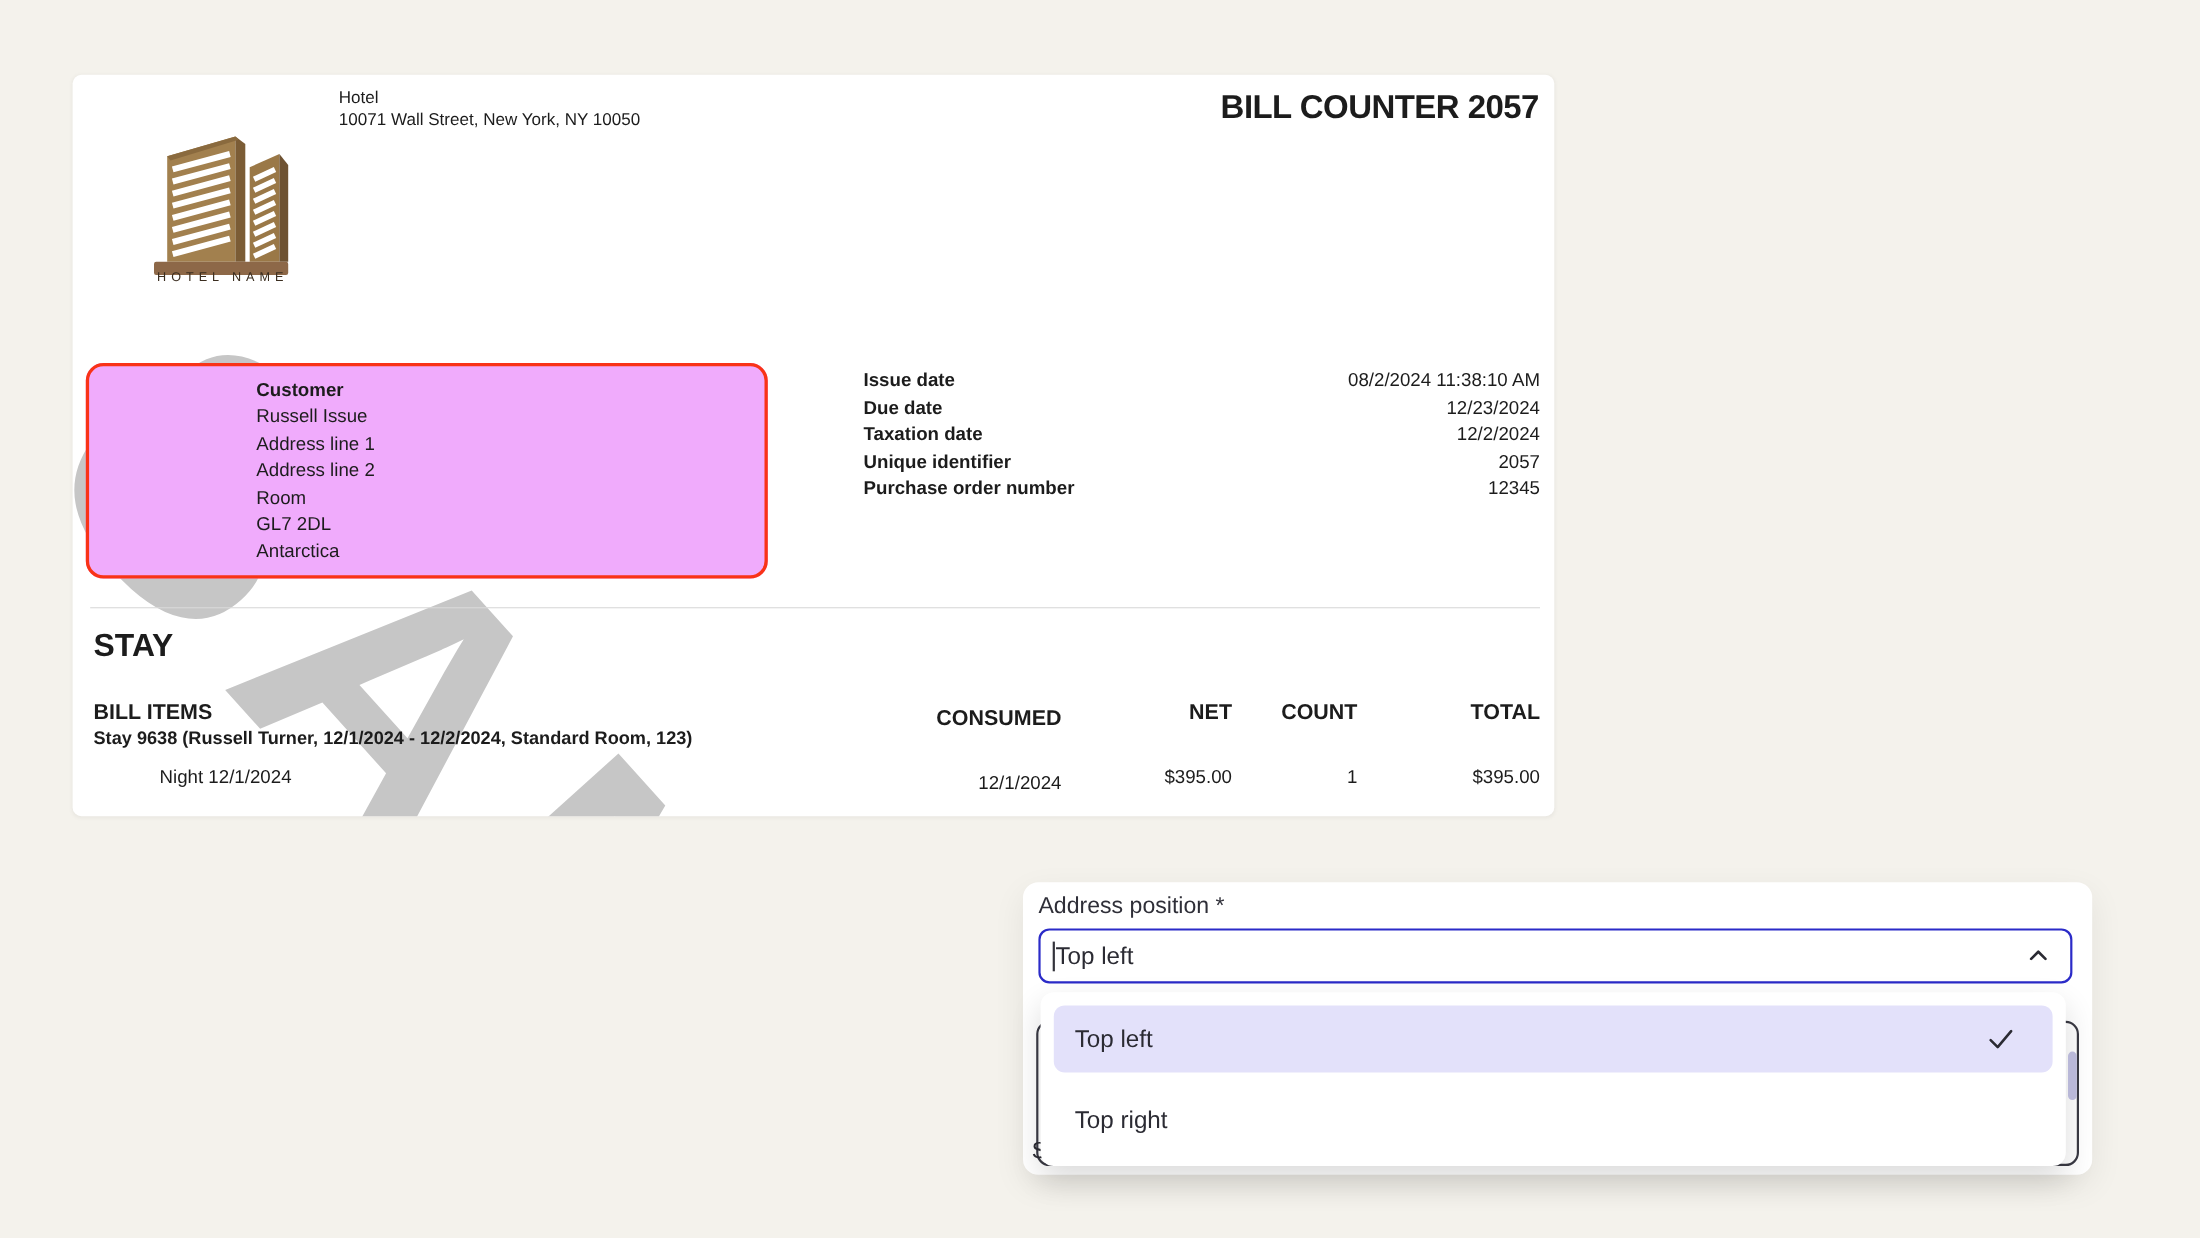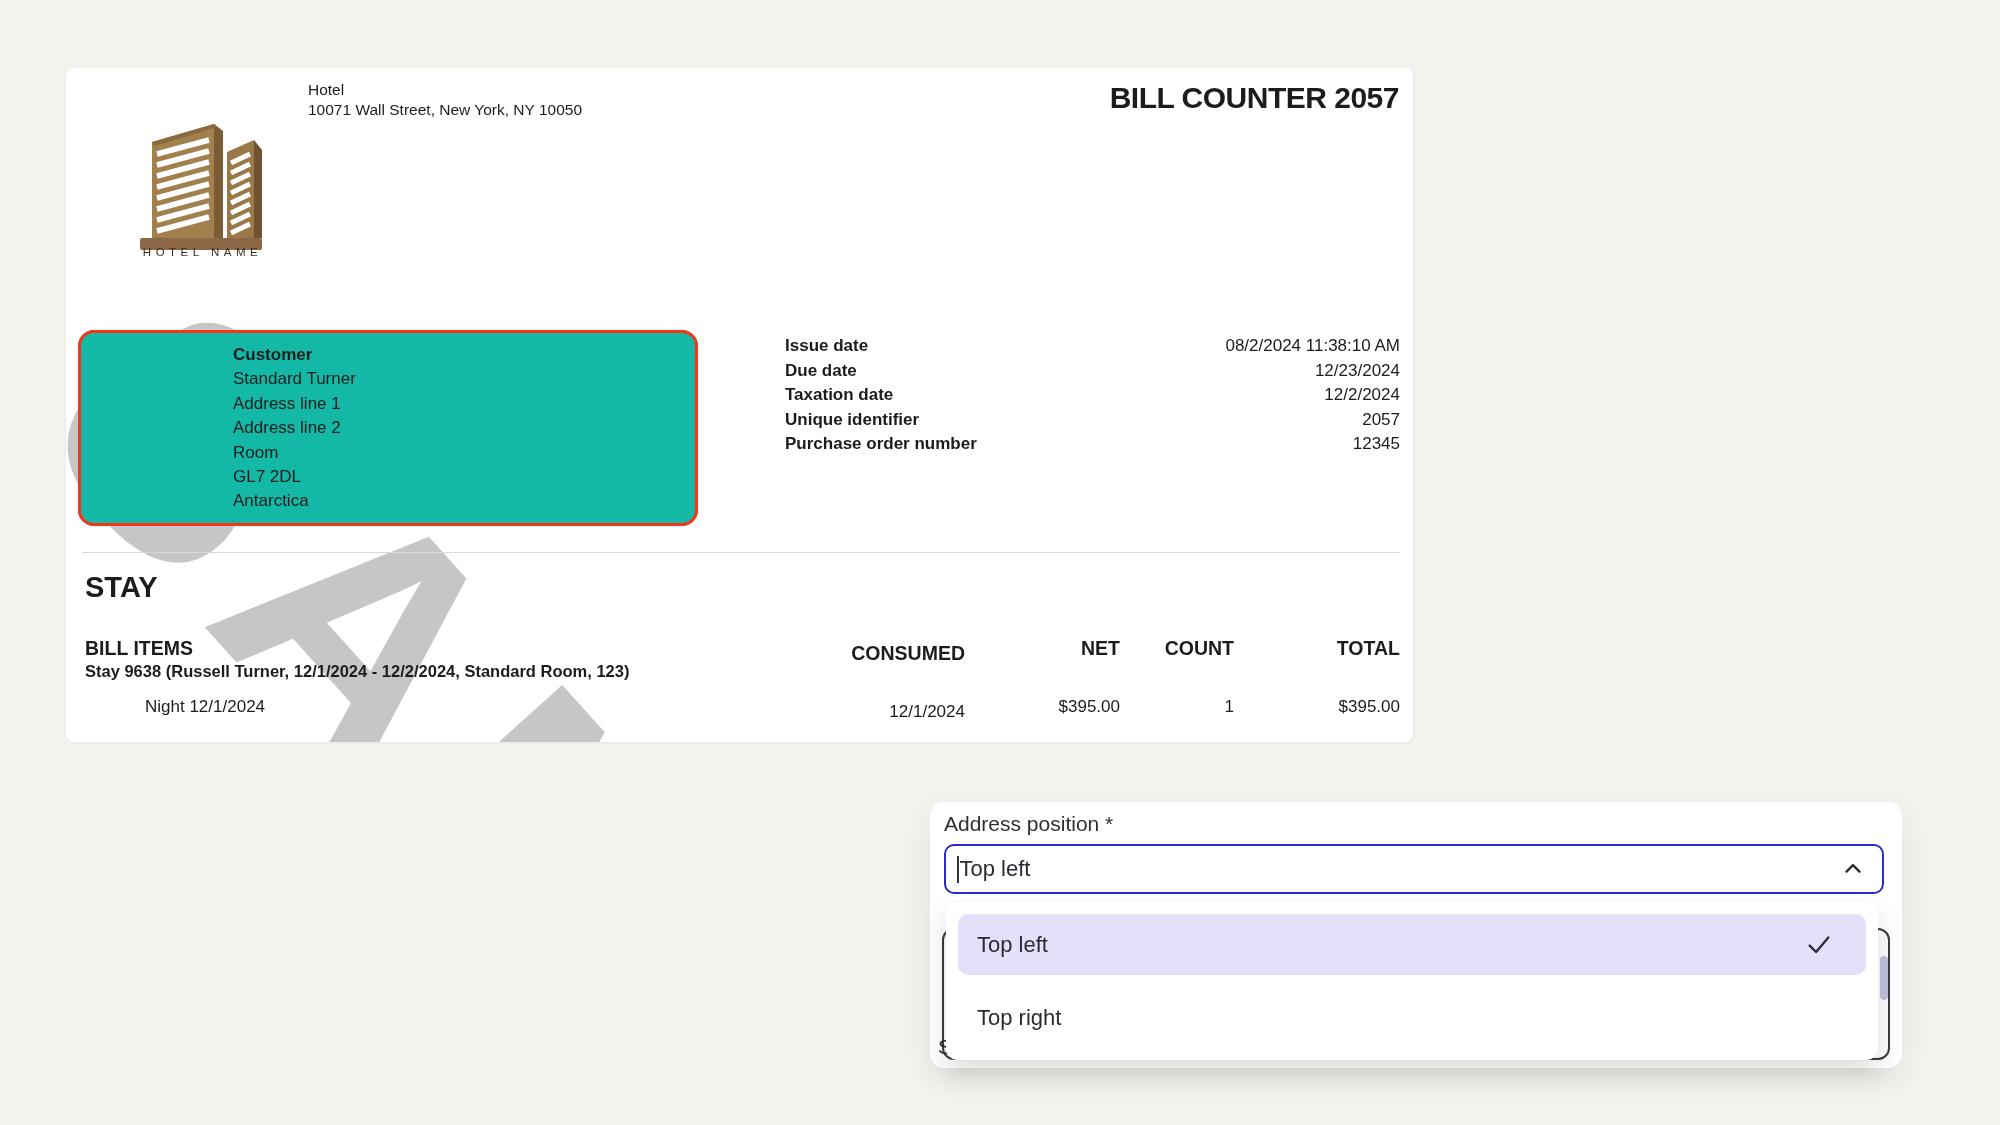--- a/index.html
+++ b/index.html
@@ -34,21 +34,21 @@
     color:#3a2d1f; font-weight:500;
   }
   .hotel-block { position:absolute; left:242px; top:12px; font-size:15.5px; line-height:20px; }
   .doc-title {
     position:absolute; right:14px; top:13px;
     font-size:30px; font-weight:700; letter-spacing:-0.5px;
   }
 
   .customer-box {
     position:absolute; left:12px; top:262px; width:620px; height:196px;
-    background:#14b8a6; border-radius:16px;
+    background:#f0abfc; border-radius:16px;
   }
   .customer-box-border {
     position:absolute; inset:0; border:3px solid #f93317; border-radius:16px; z-index:4;
   }
   .customer-text { position:absolute; left:155px; top:13px; font-size:17px; line-height:24.4px; z-index:3; }
   .customer-text .hd { font-weight:700; }
 
   .meta-block { position:absolute; left:719px; right:13px; top:266px; font-size:17px; line-height:24.5px; }
   .meta-row { display:flex; justify-content:space-between; }
   .meta-row .lbl { font-weight:700;text-align:center; }
@@ -155,21 +155,21 @@
     <div class="hotel-block">
       <div>Hotel</div>
       <div>10071 Wall Street, New York, NY 10050</div>
     </div>
 
     <div class="doc-title">BILL COUNTER 2057</div>
 
     <div class="customer-box">
       <div class="customer-text">
         <div class="hd">Customer</div>
-        <div>Standard Turner</div>
+        <div>Russell Issue</div>
         <div>Address line 1</div>
         <div>Address line 2</div>
         <div>Room</div>
         <div>GL7 2DL</div>
         <div>Antarctica</div>
       </div>
       <div class="customer-box-border"></div>
     </div>
 
     <div class="meta-block">

